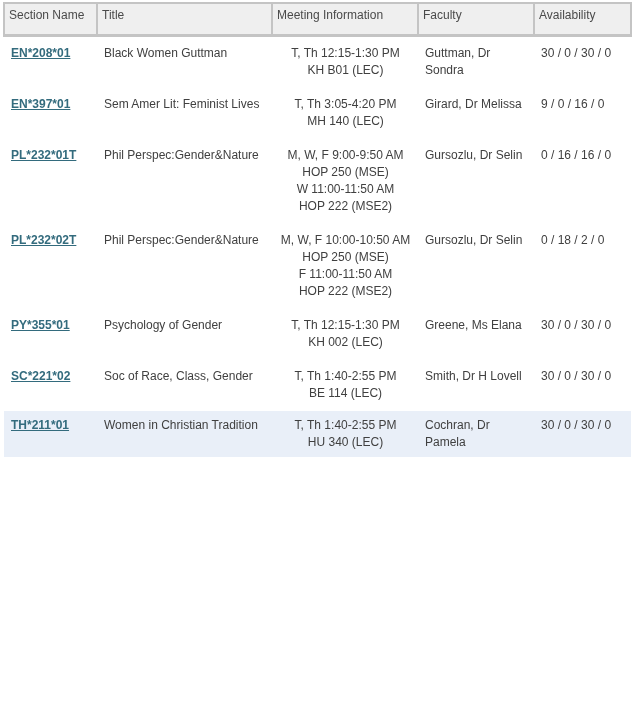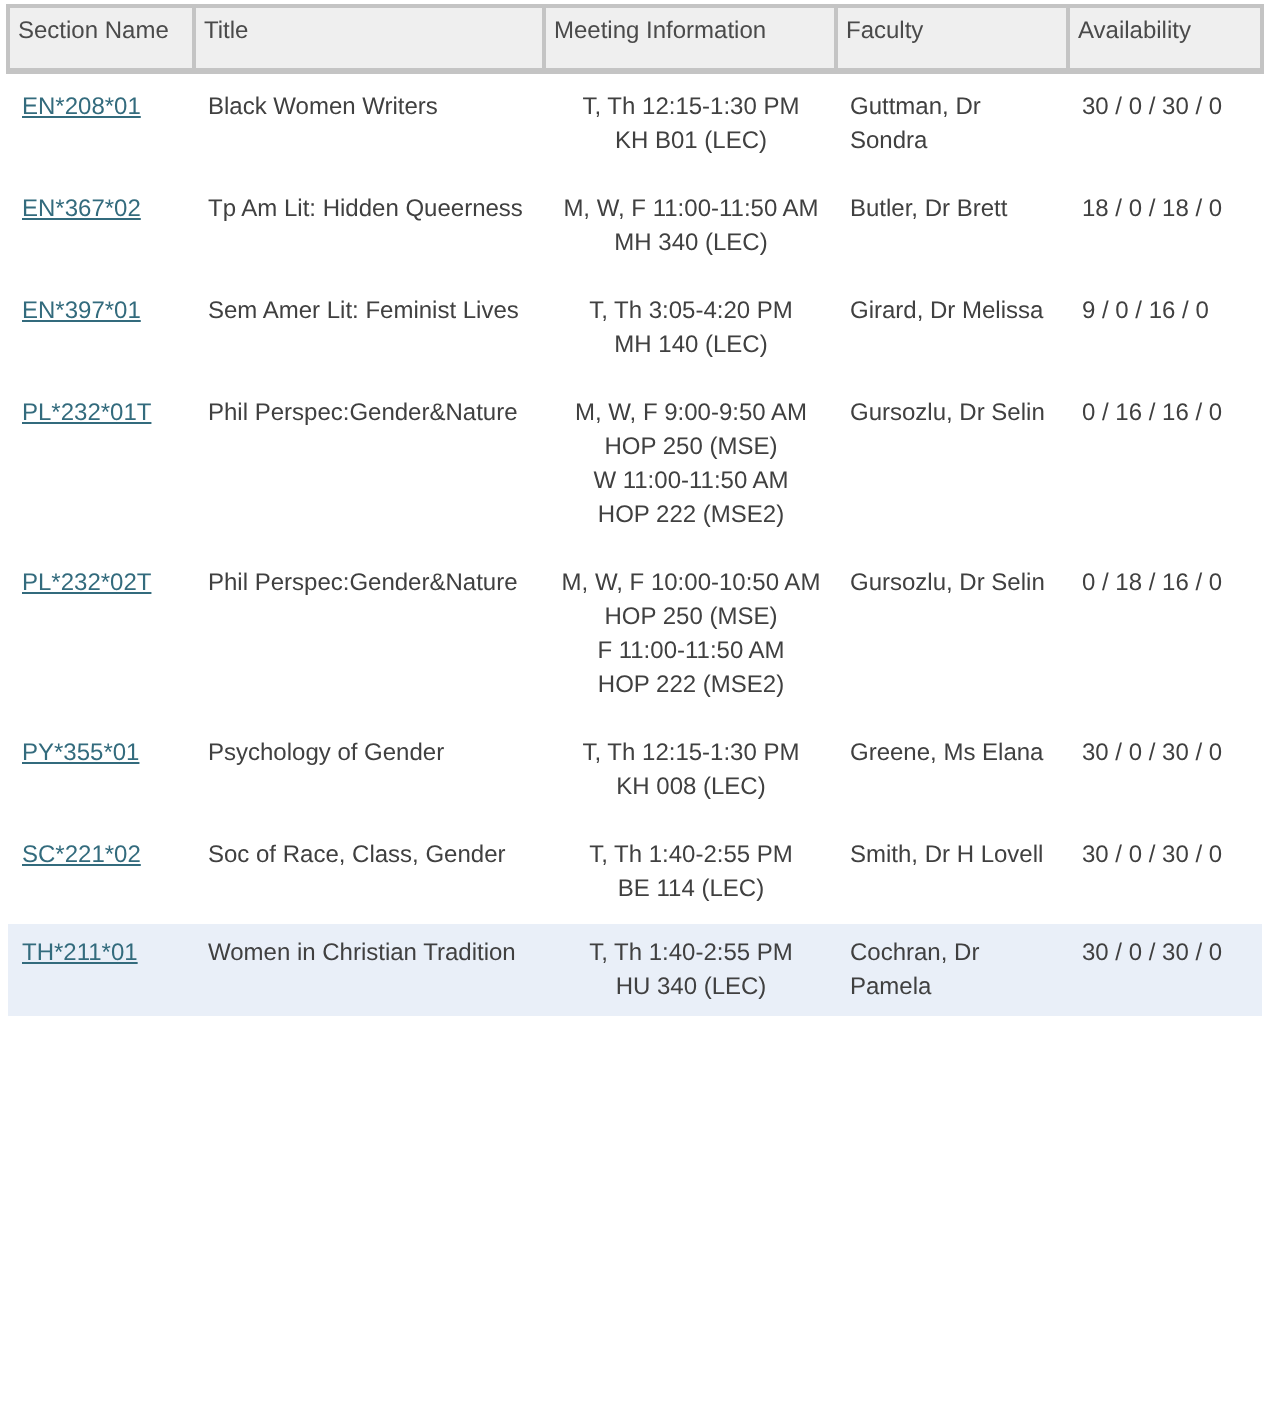--- a/index.html
+++ b/index.html
@@ -38,20 +38,21 @@
   tbody tr.highlight {
     background: var(--highlight-bg, #e9eff8);
   }
   tbody tr.highlight td {
     padding-top: 6px;
     padding-bottom: 6px;
   }
   a.section-link {
     color: var(--link-color, #336b7d);
     text-decoration: underline;
+    font-weight: bold;
   }
   .meeting-line {
     white-space: nowrap;
     text-align: center;
   }
 </style>
 </head>
 <body>
 
 <div class="table-wrap">
@@ -68,37 +69,27 @@
         <th>Section Name</th>
         <th>Title</th>
         <th>Meeting Information</th>
         <th>Faculty</th>
         <th>Availability</th>
       </tr>
     </thead>
     <tbody id="rows-body">
         <tr>
           <td><a class="section-link" href="#">EN*208*01</a></td>
-          <td>Black Women Writers</td>
+          <td>Black Women Guttman</td>
           <td>
             <div class="meeting-line">T, Th 12:15-1:30 PM</div>
             <div class="meeting-line">KH B01 (LEC)</div>
           </td>
           <td>Guttman, Dr Sondra</td>
           <td>30 / 0 / 30 / 0</td>
-        </tr>
-        <tr>
-          <td><a class="section-link" href="#">EN*367*02</a></td>
-          <td>Tp Am Lit: Hidden Queerness</td>
-          <td>
-            <div class="meeting-line">M, W, F 11:00-11:50 AM</div>
-            <div class="meeting-line">MH 340 (LEC)</div>
-          </td>
-          <td>Butler, Dr Brett</td>
-          <td>18 / 0 / 18 / 0</td>
         </tr>
         <tr>
           <td><a class="section-link" href="#">EN*397*01</a></td>
           <td>Sem Amer Lit: Feminist Lives</td>
           <td>
             <div class="meeting-line">T, Th 3:05-4:20 PM</div>
             <div class="meeting-line">MH 140 (LEC)</div>
           </td>
           <td>Girard, Dr Melissa</td>
           <td>9 / 0 / 16 / 0</td>
@@ -118,28 +109,28 @@
         <tr>
           <td><a class="section-link" href="#">PL*232*02T</a></td>
           <td>Phil Perspec:Gender&amp;Nature</td>
           <td>
             <div class="meeting-line">M, W, F 10:00-10:50 AM</div>
             <div class="meeting-line">HOP 250 (MSE)</div>
             <div class="meeting-line">F 11:00-11:50 AM</div>
             <div class="meeting-line">HOP 222 (MSE2)</div>
           </td>
           <td>Gursozlu, Dr Selin</td>
-          <td>0 / 18 / 16 / 0</td>
+          <td>0 / 18 / 2 / 0</td>
         </tr>
         <tr>
           <td><a class="section-link" href="#">PY*355*01</a></td>
           <td>Psychology of Gender</td>
           <td>
             <div class="meeting-line">T, Th 12:15-1:30 PM</div>
-            <div class="meeting-line">KH 008 (LEC)</div>
+            <div class="meeting-line">KH 002 (LEC)</div>
           </td>
           <td>Greene, Ms Elana</td>
           <td>30 / 0 / 30 / 0</td>
         </tr>
         <tr>
           <td><a class="section-link" href="#">SC*221*02</a></td>
           <td>Soc of Race, Class, Gender</td>
           <td>
             <div class="meeting-line">T, Th 1:40-2:55 PM</div>
             <div class="meeting-line">BE 114 (LEC)</div>

